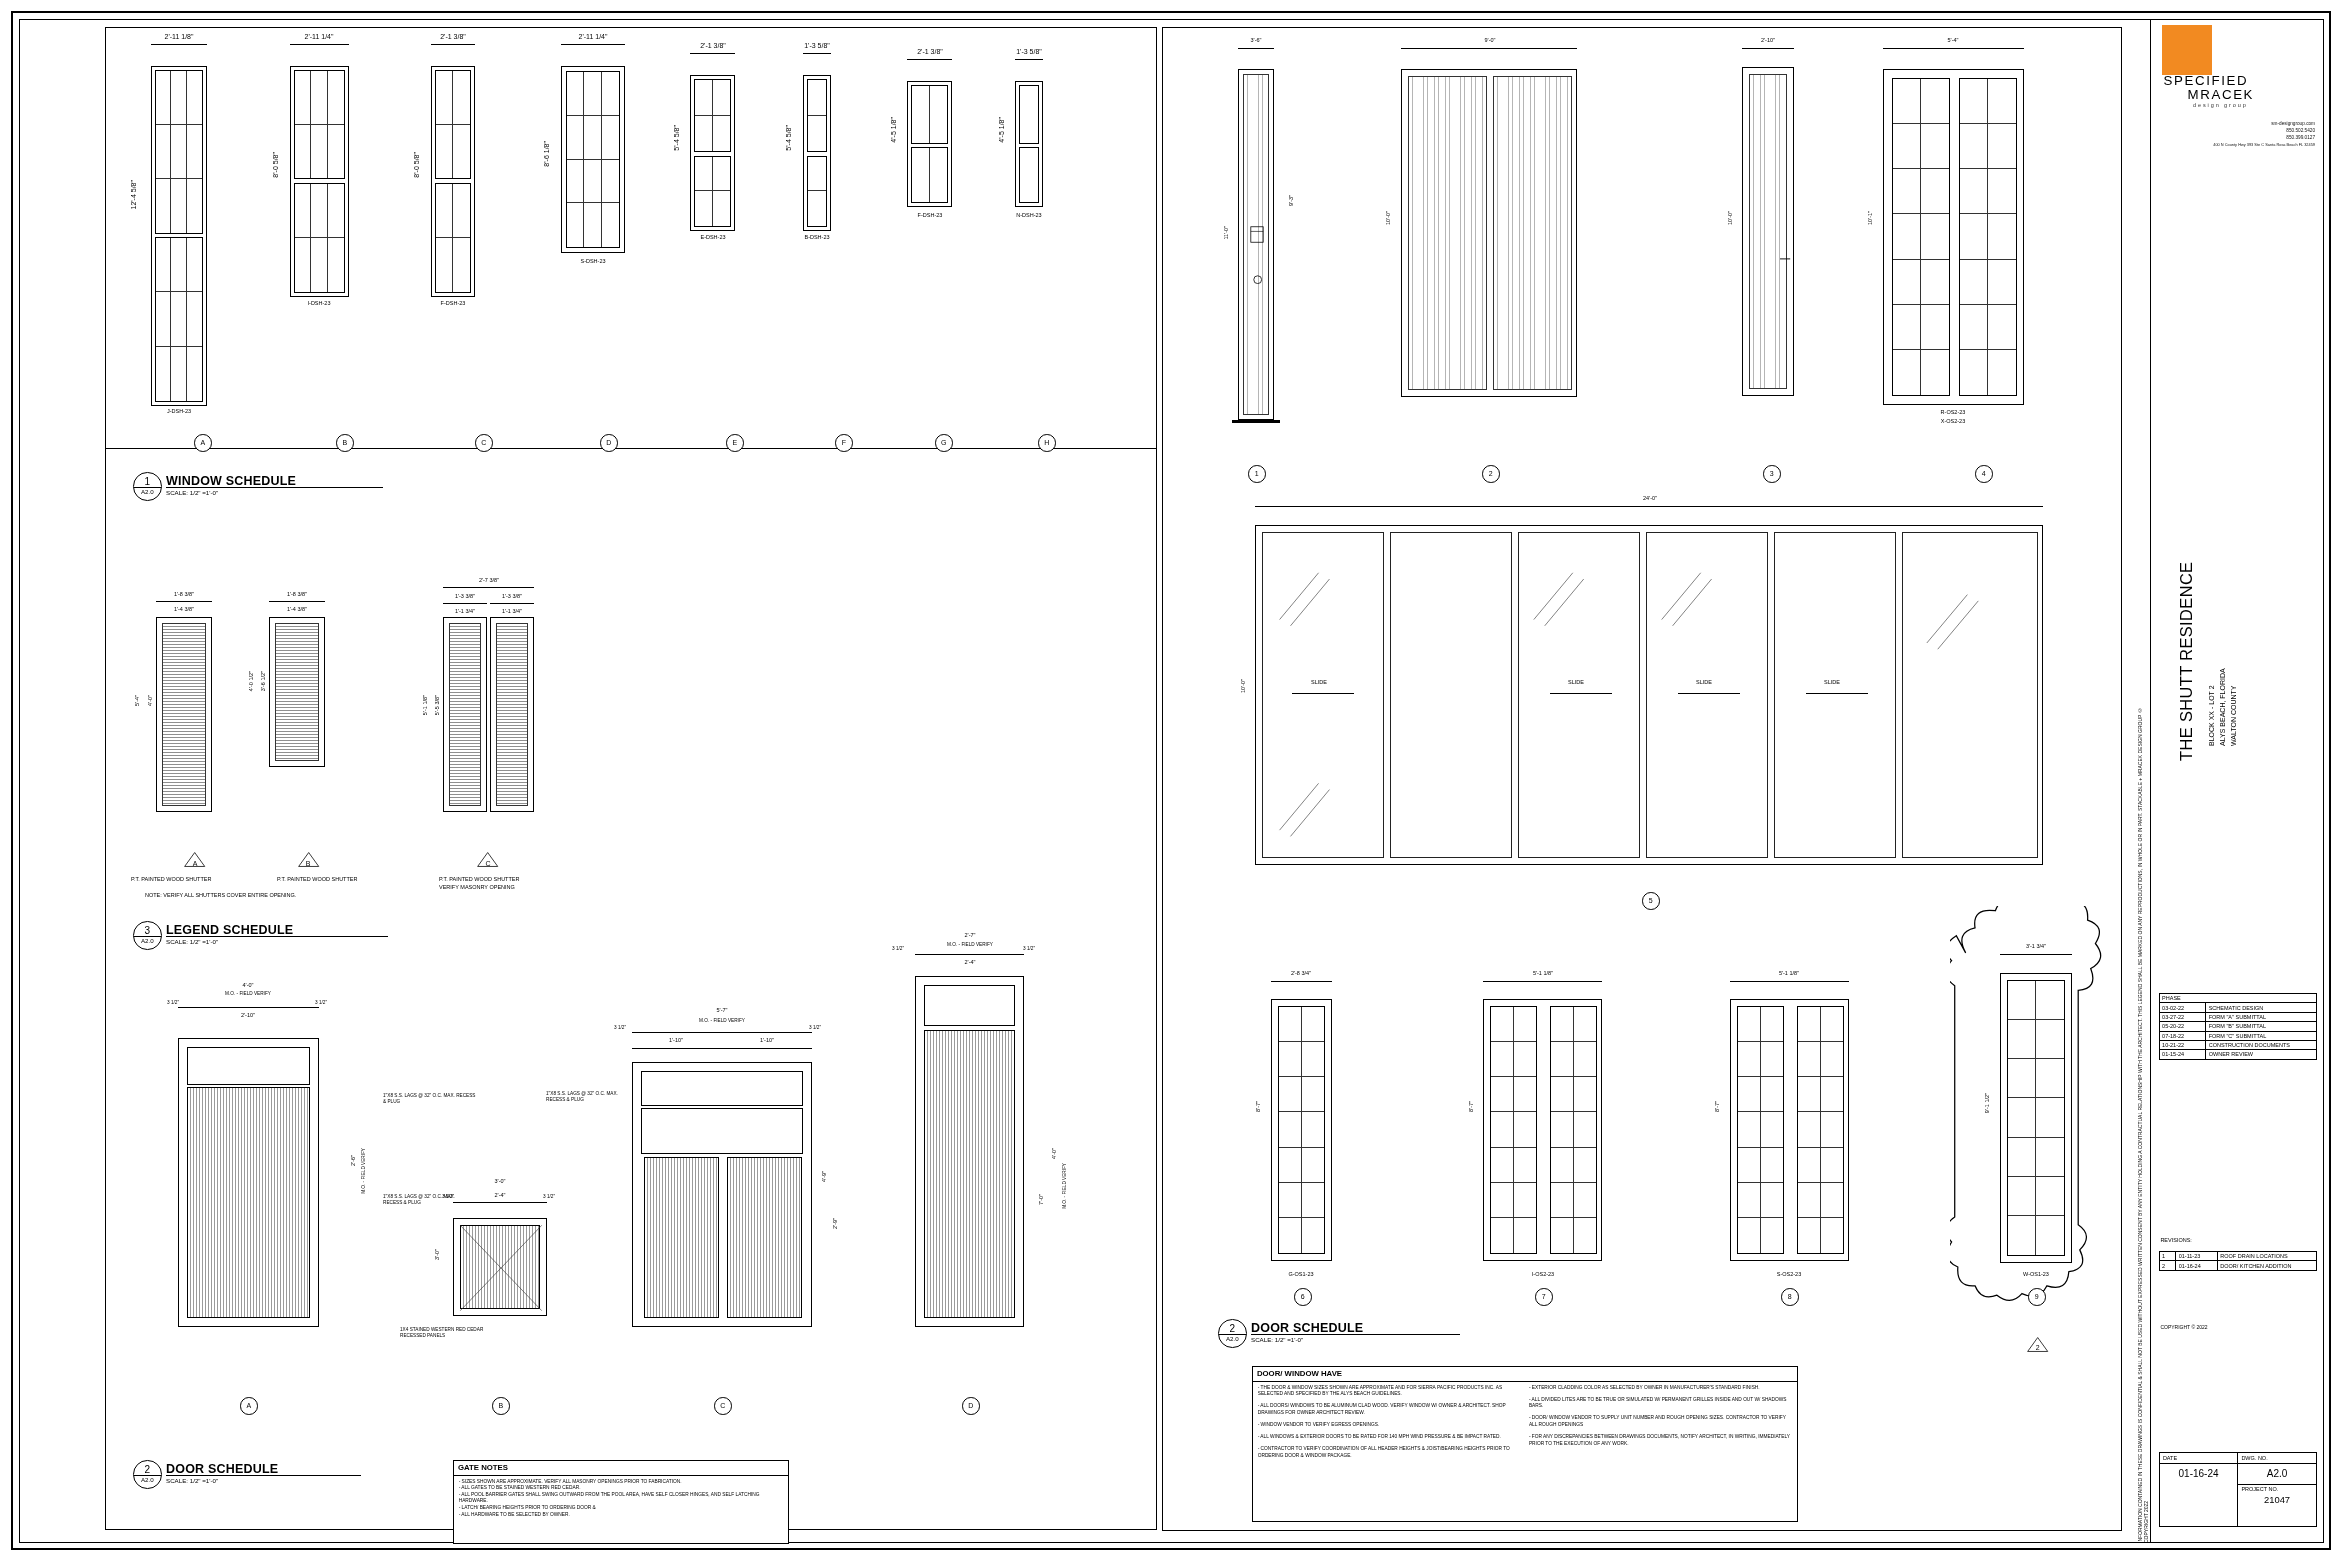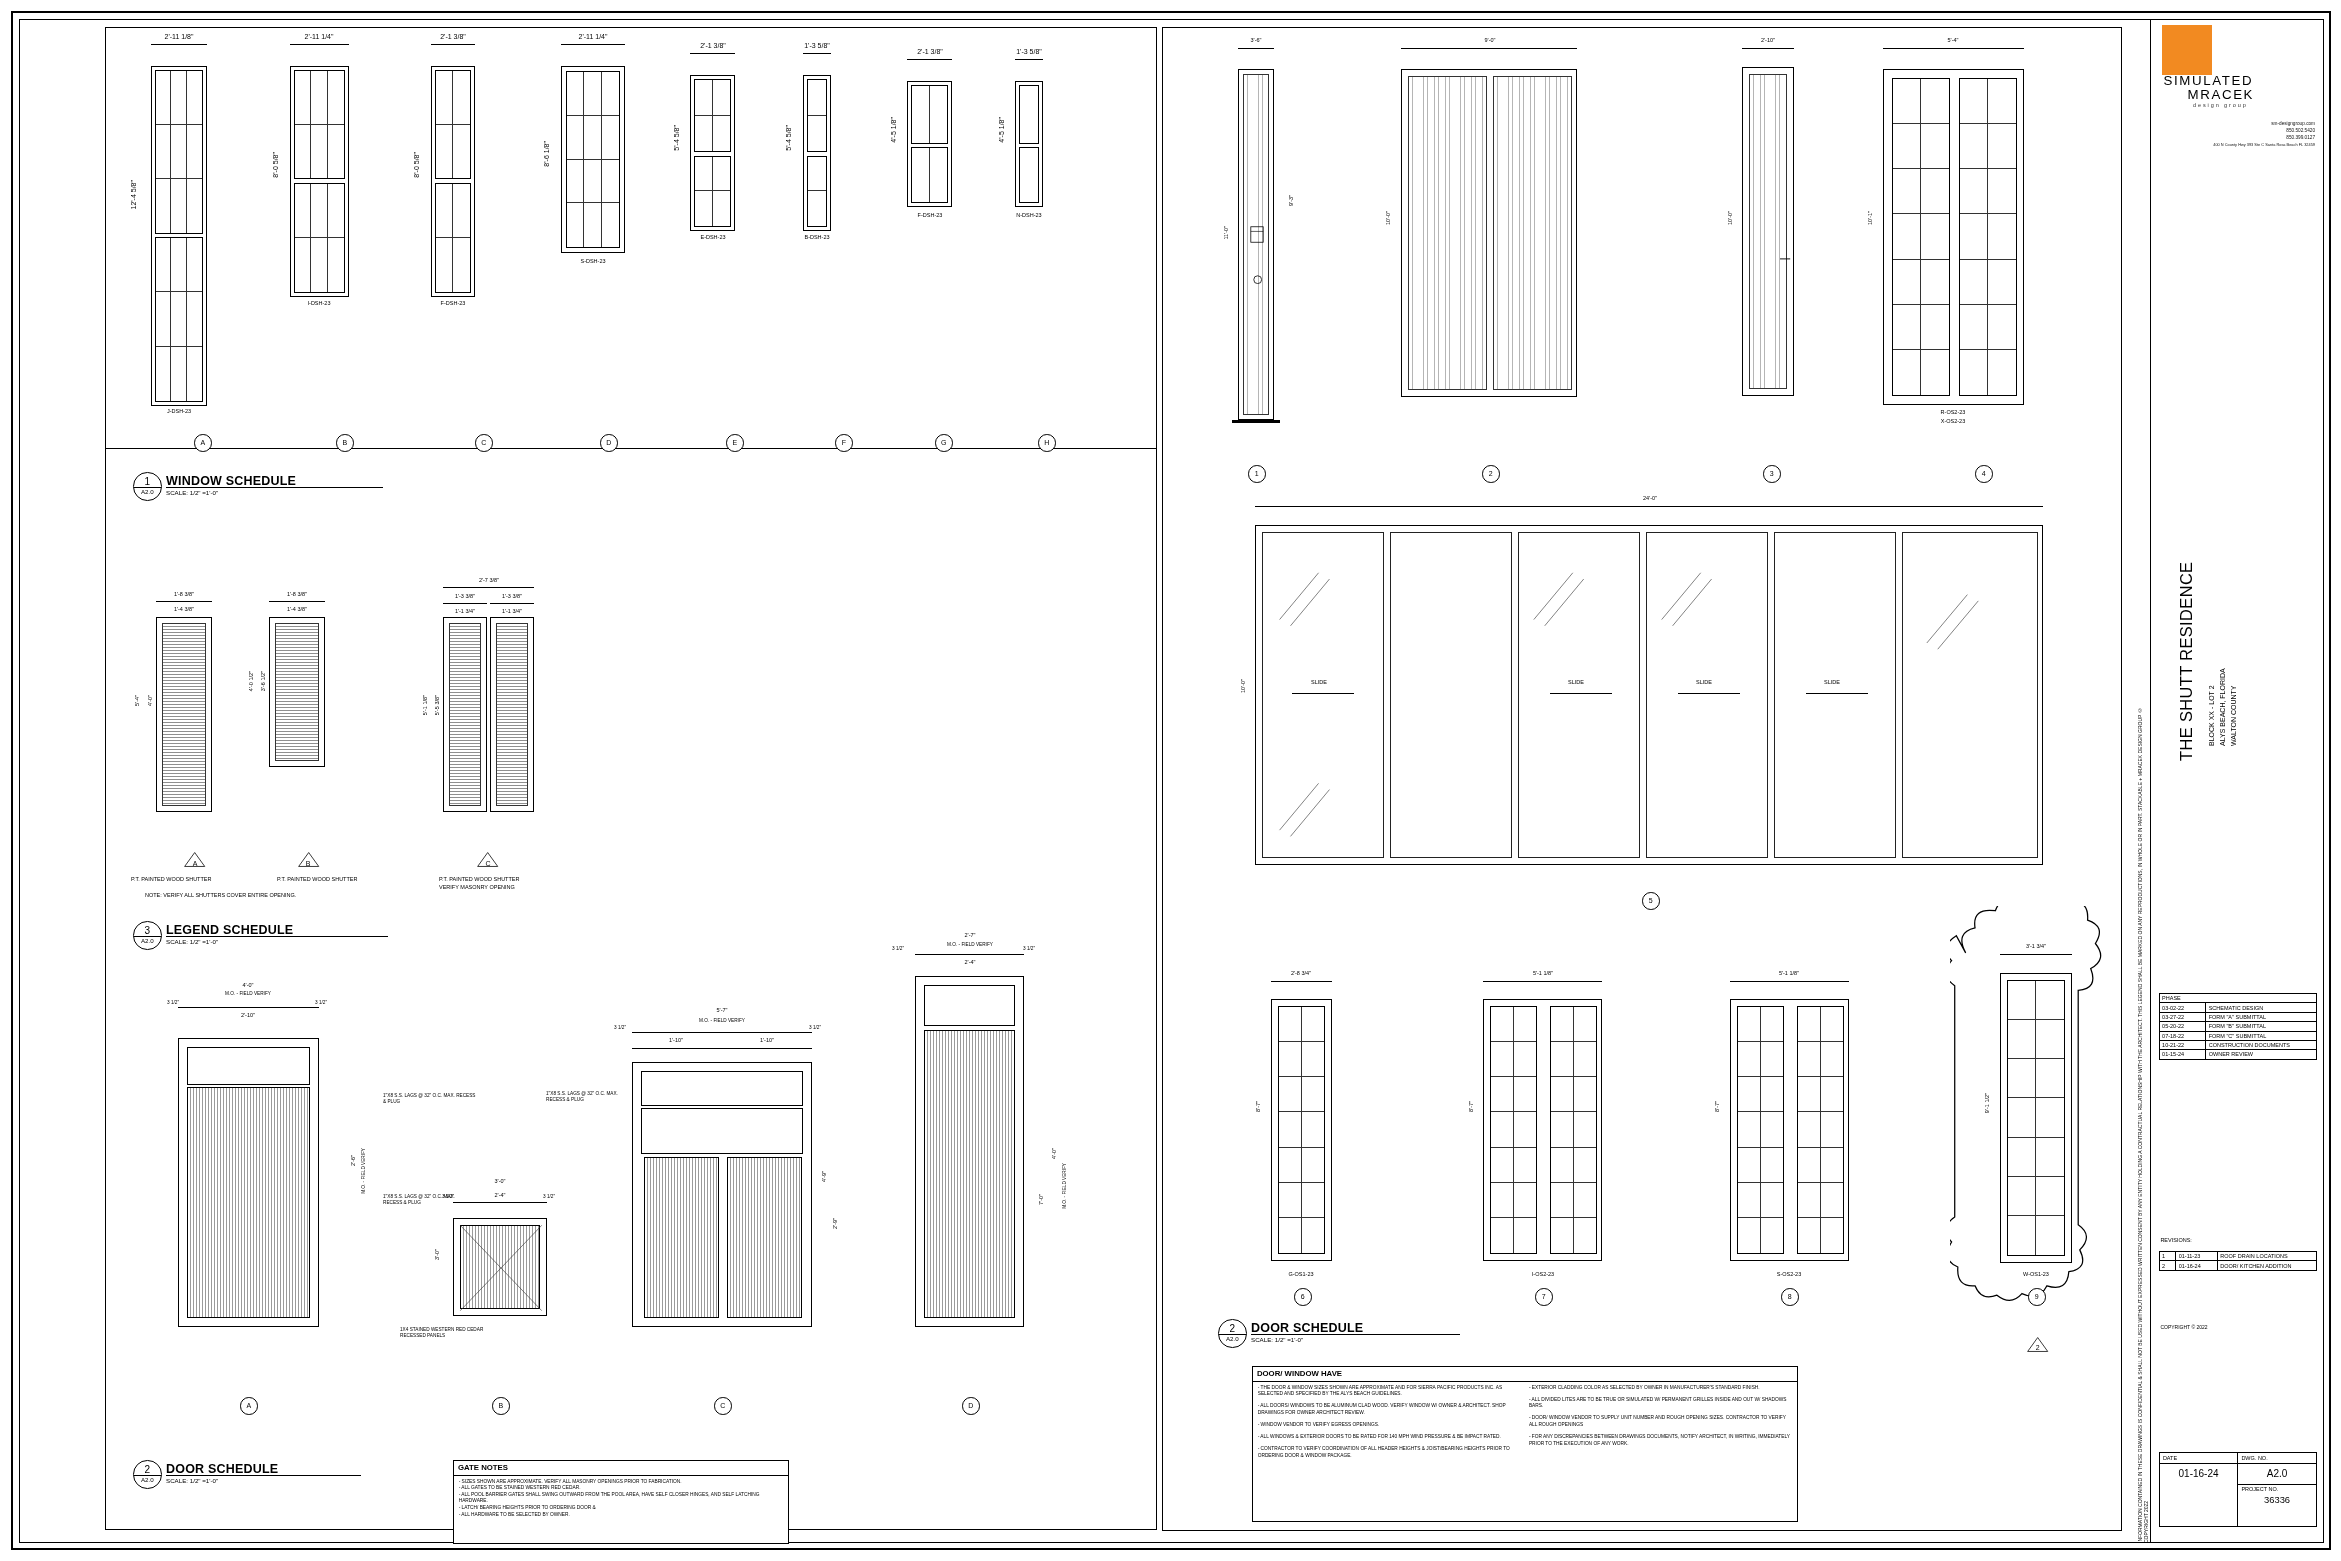--- a/index.html
+++ b/index.html
@@ -690,21 +690,21 @@
         <p style="margin:0 0 5.5px">- ALL DIVIDED LITES ARE TO BE TRUE OR SIMULATED W/ PERMANENT GRILLES INSIDE AND OUT W/ SHADOWS BARS.</p>
         <p style="margin:0 0 5.5px">- DOOR/ WINDOW VENDOR TO SUPPLY UNIT NUMBER AND ROUGH OPENING SIZES. CONTRACTOR TO VERIFY ALL ROUGH OPENINGS</p>
         <p style="margin:0 0 5.5px">- FOR ANY DISCREPANCIES BETWEEN DRAWINGS DOCUMENTS, NOTIFY ARCHITECT, IN WRITING, IMMEDIATELY PRIOR TO THE EXECUTION OF ANY WORK.</p>
       </div>
     </div>
   </div>
 
   <div class="tb">
     <div class="logo">
       <div class="orange"></div>
-      <div class="n1">SIMULATED</div>
+      <div class="n1">SPECIFIED</div>
       <div class="n2">MRACEK</div>
       <div class="n3">design group</div>
     </div>
     <div class="addr">
       <div>sm-designgroup.com</div>
       <div>850.502.5420</div>
       <div>850.399.0127</div>
       <div style="font-size:3.9px">400 N County Hwy 393 Ste C Santa Rosa Beach FL 32459</div>
     </div>
 
@@ -770,18 +770,18 @@
 
     <div class="bot" style="bottom:15.6px;height:75px;">
       <div class="c1">
         <div class="hh">DATE</div>
         <div class="vv">01-16-24</div>
       </div>
       <div class="c2">
         <div class="hh">DWG. NO.</div>
         <div class="vv">A2.0</div>
         <div class="pn">PROJECT NO.</div>
-        <div class="pnv">36336</div>
+        <div class="pnv">21047</div>
       </div>
     </div>
   </div>
 </div>
 
 
 </body></html>

